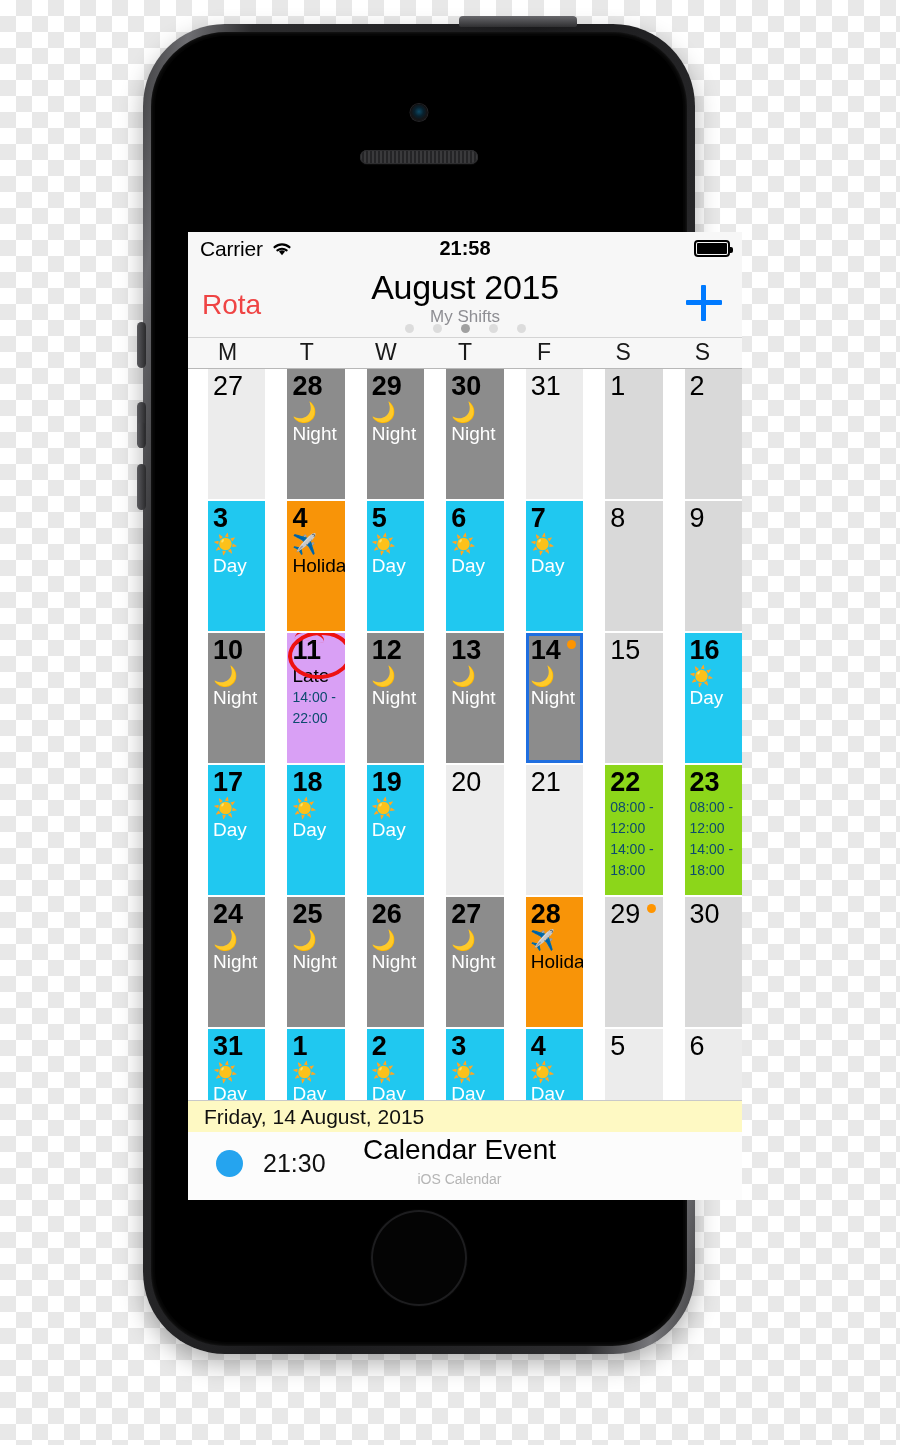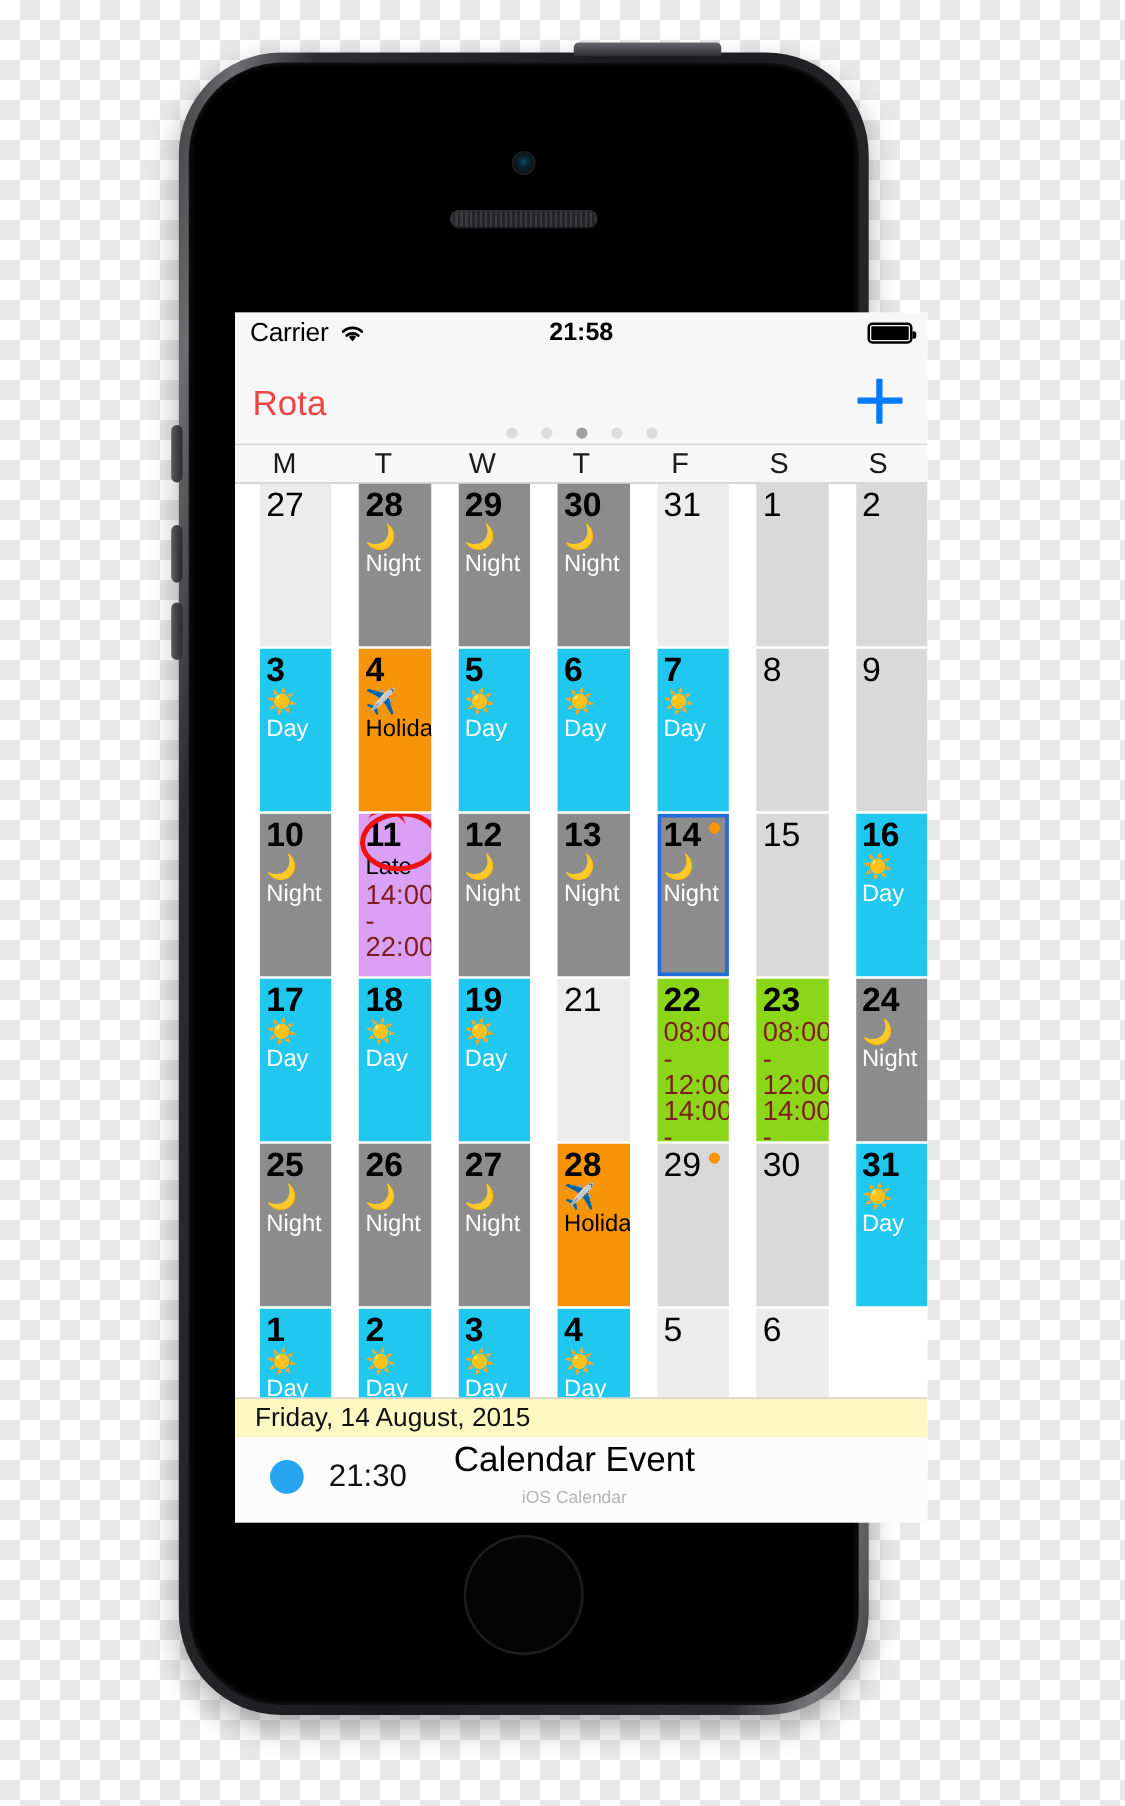--- a/index.html
+++ b/index.html
@@ -17,21 +17,21 @@
       linear-gradient(45deg, #e8e8e8 25%, transparent 25%, transparent 75%, #e8e8e8 75%),
       linear-gradient(45deg, #e8e8e8 25%, transparent 25%, transparent 75%, #e8e8e8 75%);
     background-size: 32px 32px;
     background-position: 0 0, 16px 16px;
     background-color: #ffffff;
   }
 
   
   .phone {
     position: absolute;
-    left: 143px; top: 42px;
+    left: 143px; top: 24px;
     width: 552px; height: 1330px;
     border-radius: 82px;
     background: linear-gradient(100deg,#3b3b3d 0%, #6e6e72 6%, #2c2c2e 14%, #1a1a1c 50%, #2c2c2e 86%, #76767a 94%, #3b3b3d 100%);
     box-shadow: 0 10px 24px rgba(0,0,0,0.30);
   }
   .phone-inner {
     position: absolute;
     left: 8px; top: 8px; right: 8px; bottom: 8px;
     border-radius: 75px;
     background: #050505;
@@ -200,21 +200,21 @@
     font-size: 27px; line-height: 30px; color: #000;
     font-weight: normal;
   }
   .cell.has-shift .daynum { font-weight: bold; }
   .cell .icon { font-size: 20px; line-height: 22px; display: block; }
   .cell .label {
     font-size: 19px; line-height: 22px; color: #ffffff;
   }
   .cell.shift-holiday .label, .cell.shift-late .label, .cell.shift-split .label { color: #000000; }
   .cell .times {
-    font-size: 22px; line-height: 21px; color: #7f1d1d;
+    font-size: 14px; line-height: 21px; color: #0c4a6e;
     white-space: pre-line;
   }
   .cell.selected {
     box-shadow: inset 0 0 0 3px #1f6fe0;
   }
   .evdot {
     position: absolute; right: 7px; top: 7px;
     width: 9px; height: 9px; border-radius: 50%;
     background: #ff9500;
   }
@@ -296,20 +296,24 @@
             <span class="sb-time">21:58</span>
             <div class="sb-right">
               <div class="battery">
                 <div class="battery-fill"></div>
               </div>
             </div>
           </div>
 
           <div class="navbar">
             <span class="nav-back">Rota</span>
+            <div class="nav-title-wrap">
+              <div class="nav-title">August 2015</div>
+              <div class="nav-subtitle">My Shifts</div>
+            </div>
             <div class="nav-plus"></div>
             <div class="page-dots">
               <div class="dot"></div>
               <div class="dot"></div>
               <div class="dot active"></div>
               <div class="dot"></div>
               <div class="dot"></div>
             </div>
           </div>
 
@@ -426,20 +430,23 @@
               </div>
               <div class="cell shift-day has-shift">
                 <div class="daynum">18</div>
                 <span class="icon">☀️</span>
                 <div class="label">Day</div>
               </div>
               <div class="cell shift-day has-shift">
                 <div class="daynum">19</div>
                 <span class="icon">☀️</span>
                 <div class="label">Day</div>
+              </div>
+              <div class="cell ">
+                <div class="daynum">20</div>
               </div>
               <div class="cell ">
                 <div class="daynum">21</div>
               </div>
               <div class="cell shift-split has-shift">
                 <div class="daynum">22</div>
                 <div class="times">08:00 -
 12:00
 14:00 -
 18:00</div>

